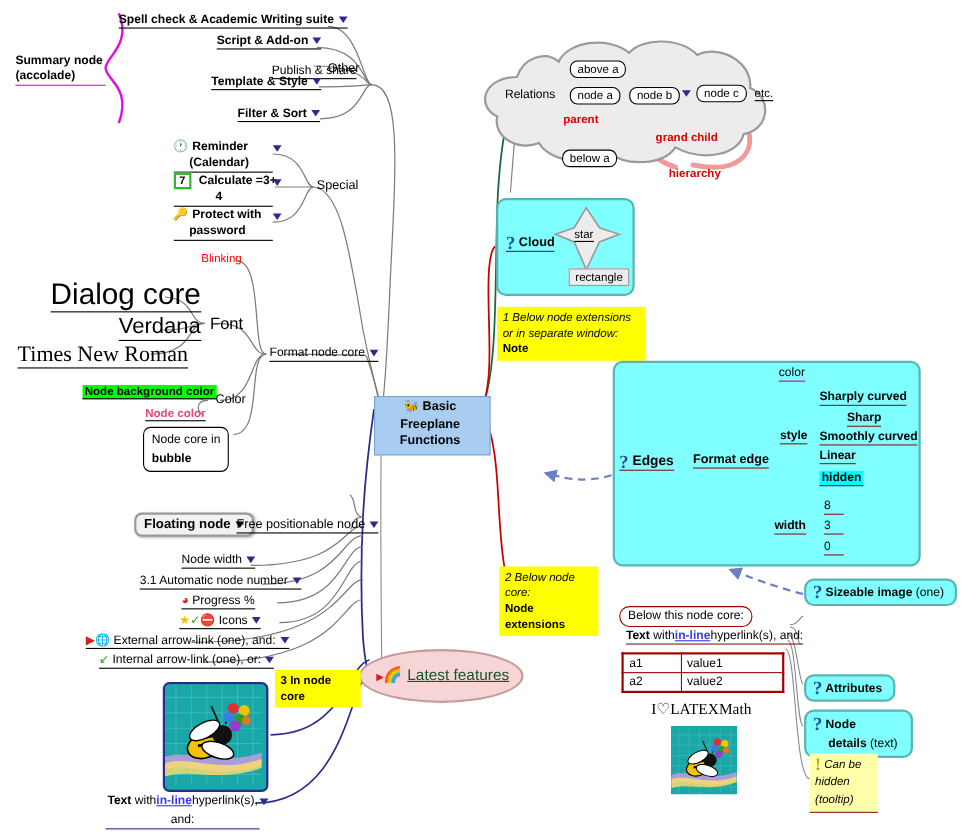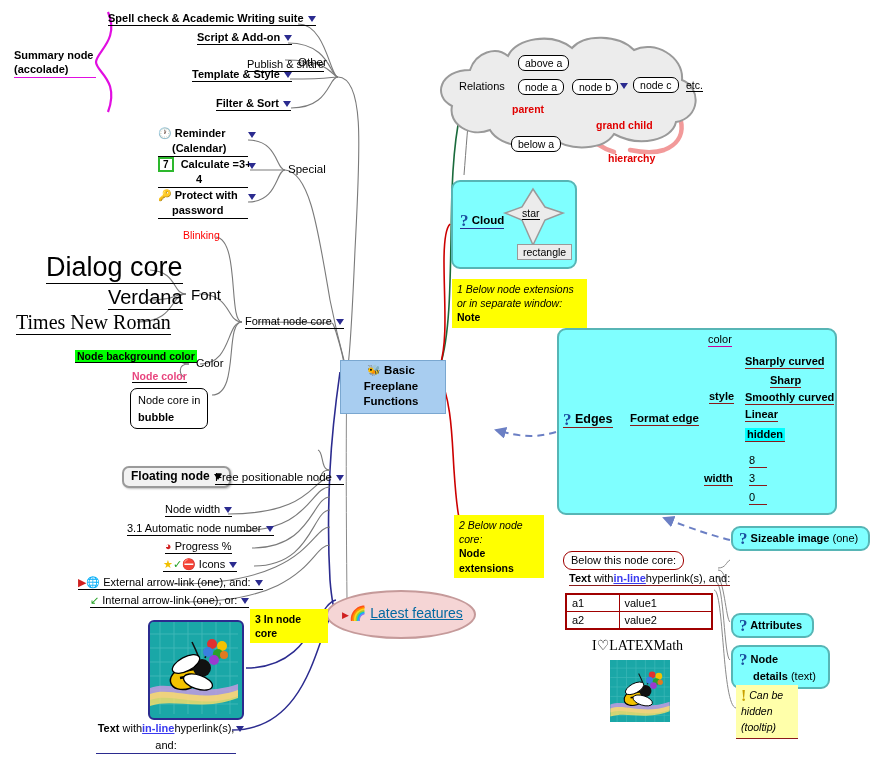--- a/index.html
+++ b/index.html
@@ -315,21 +315,21 @@
 
 <div class="nd" style="left:340px;top:360px;background:#a8cdf0;border:1px solid #7aa7d0;padding:2px 8px 3px 4px;
             width:92px;text-align:center;font-weight:bold;font-size:11.5px;line-height:1.35;">
   <span style="font-size:11px;">🐝</span>
   <span style="white-space:normal;">Basic Freeplane Functions</span>
 </div>
 
 <div class="nd ellipse" style="left:326px;top:590px;width:146px;height:45px;">
   <div style="position:absolute;left:14px;top:13px;font-size:14px;">
     <span style="color:#d02020;font-size:9px;">▶</span><span>🌈</span>
-    <span class="lnk" style="color:#0369a1;">Latest features</span>
+    <span class="lnk" style="color:#14532d;">Latest features</span>
   </div>
 </div>
 
 <svg class="lay">
   <path d="M470,70 C440,70 432,96 452,106 C448,124 470,138 490,130
            C500,148 540,152 552,138 C570,152 604,150 614,134
            C640,148 672,140 676,122 C700,118 702,88 682,80
            C684,56 654,40 634,50 C618,34 584,34 572,48
            C552,32 516,38 508,56 C496,46 476,52 470,70 Z" fill="#ececec" stroke="#9a9a9a" stroke-width="2"></path>
 </svg>

